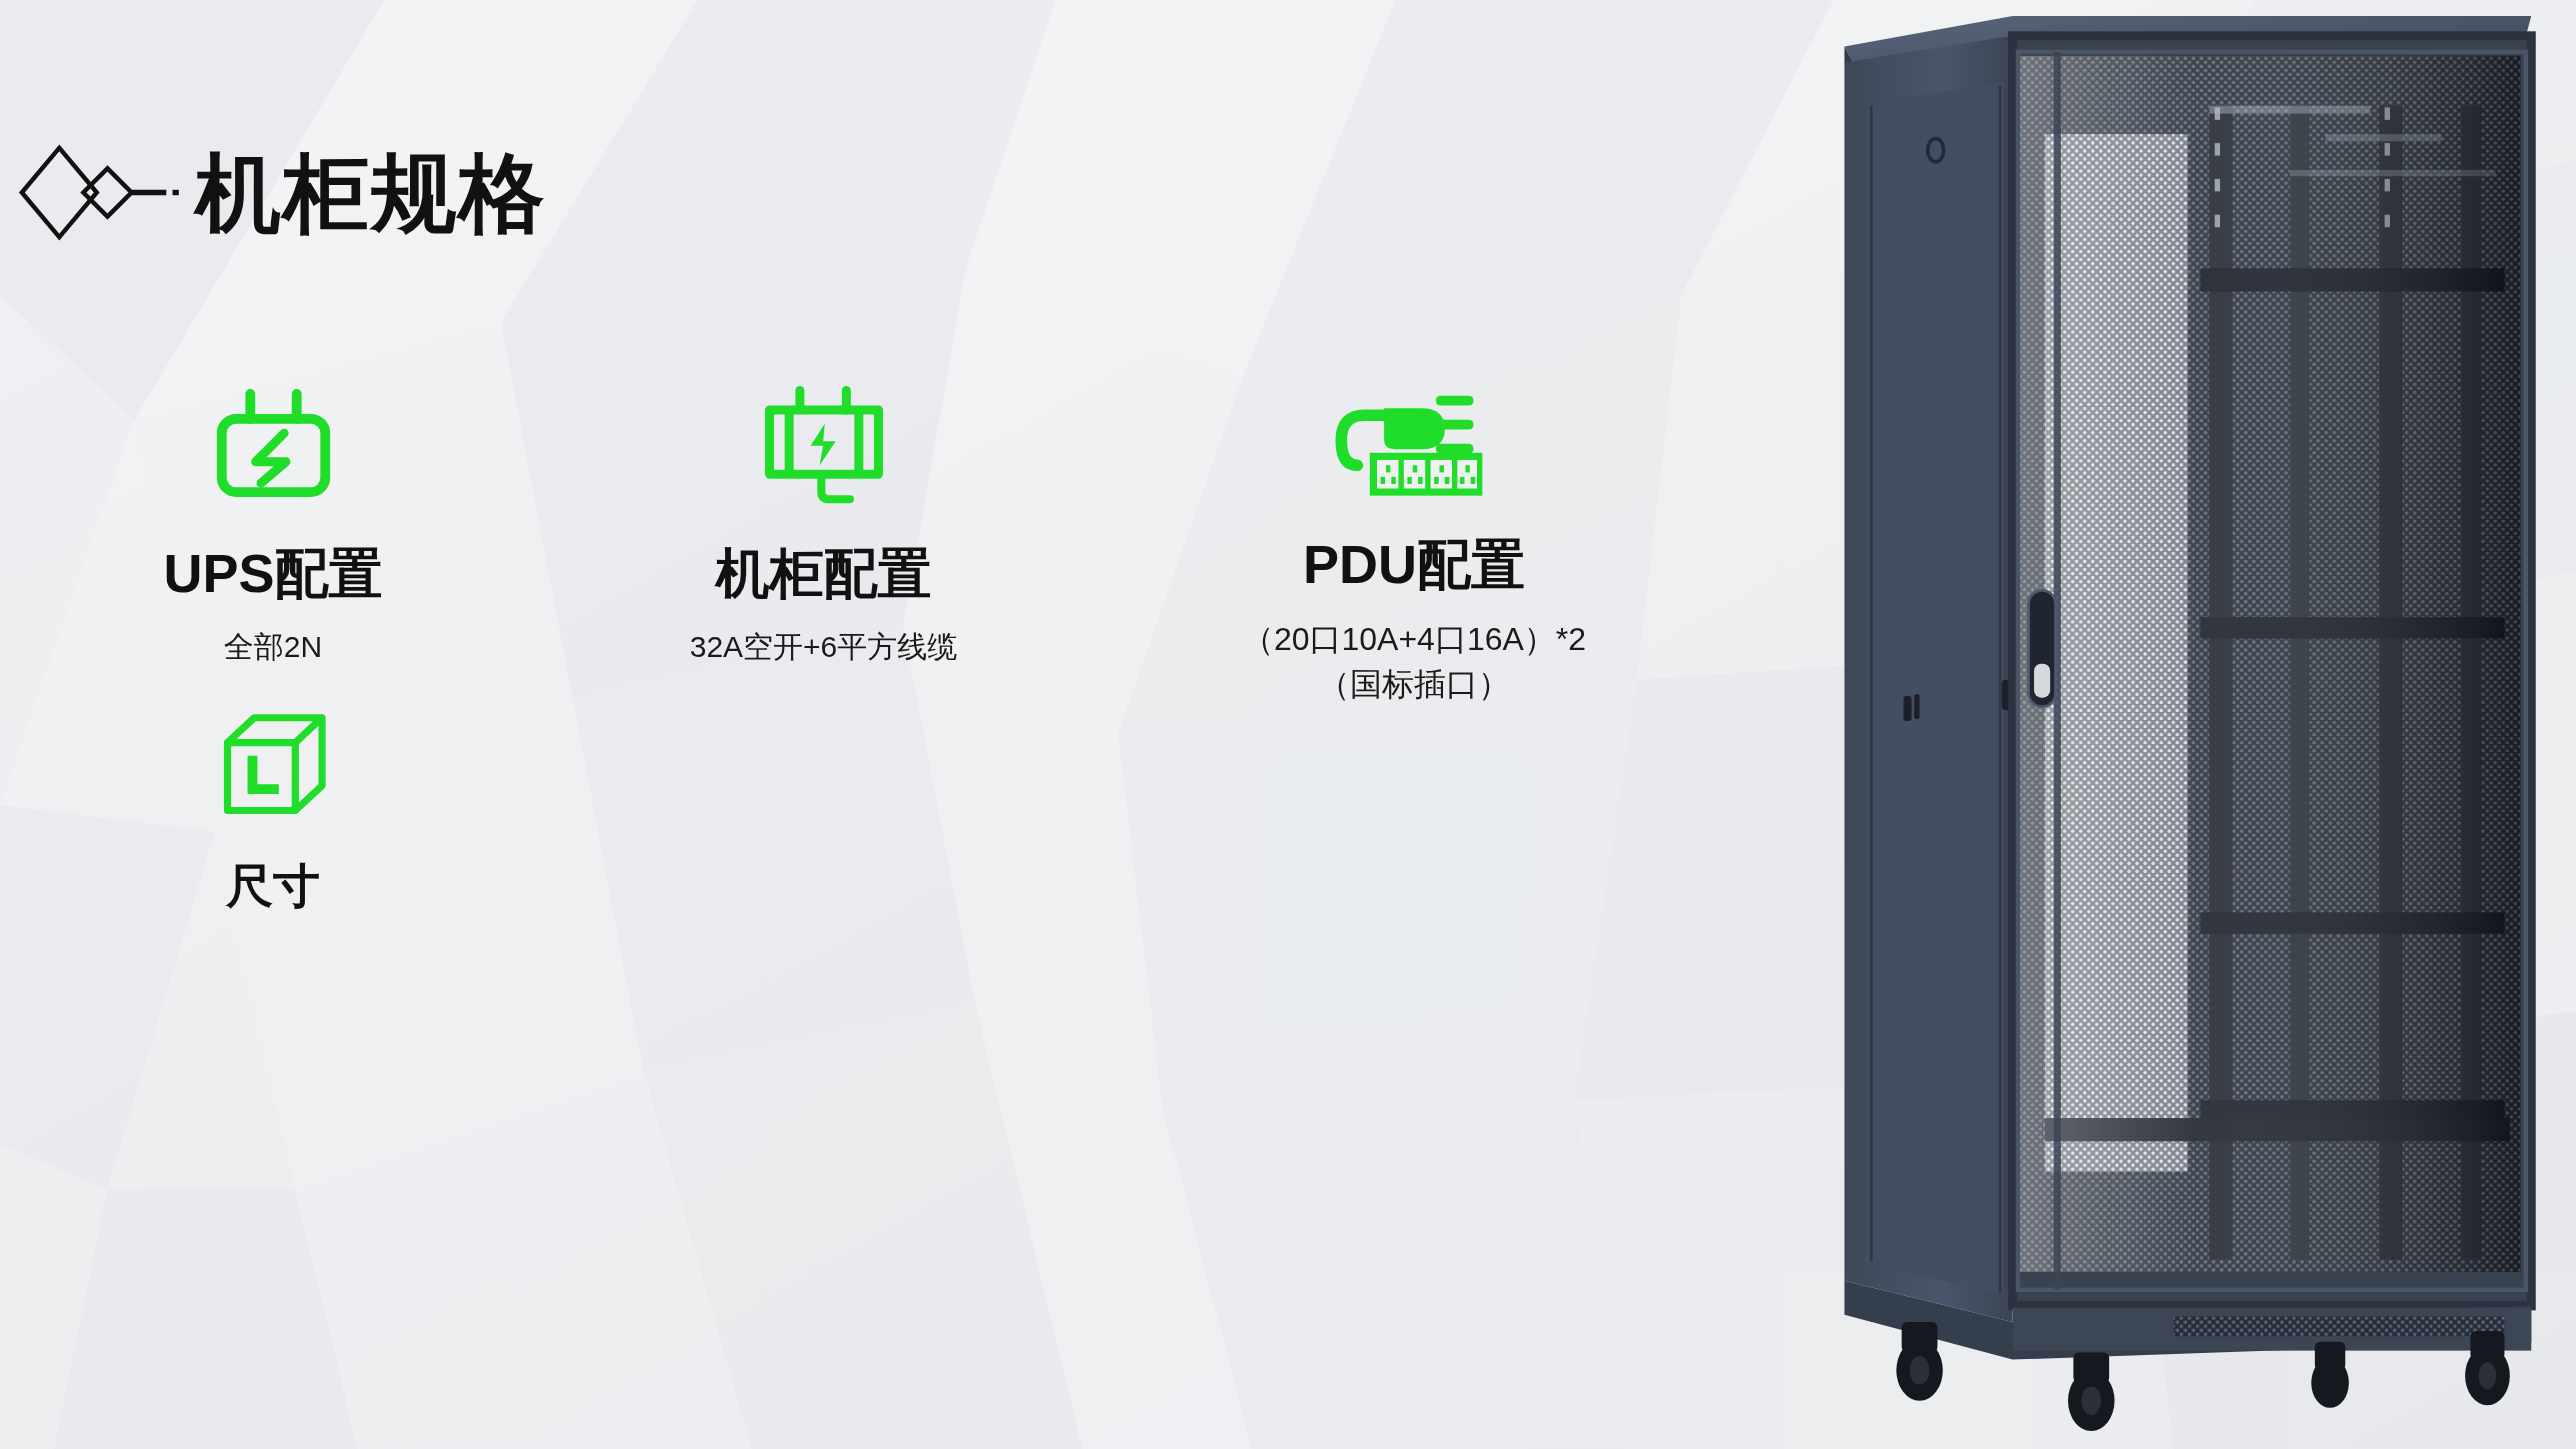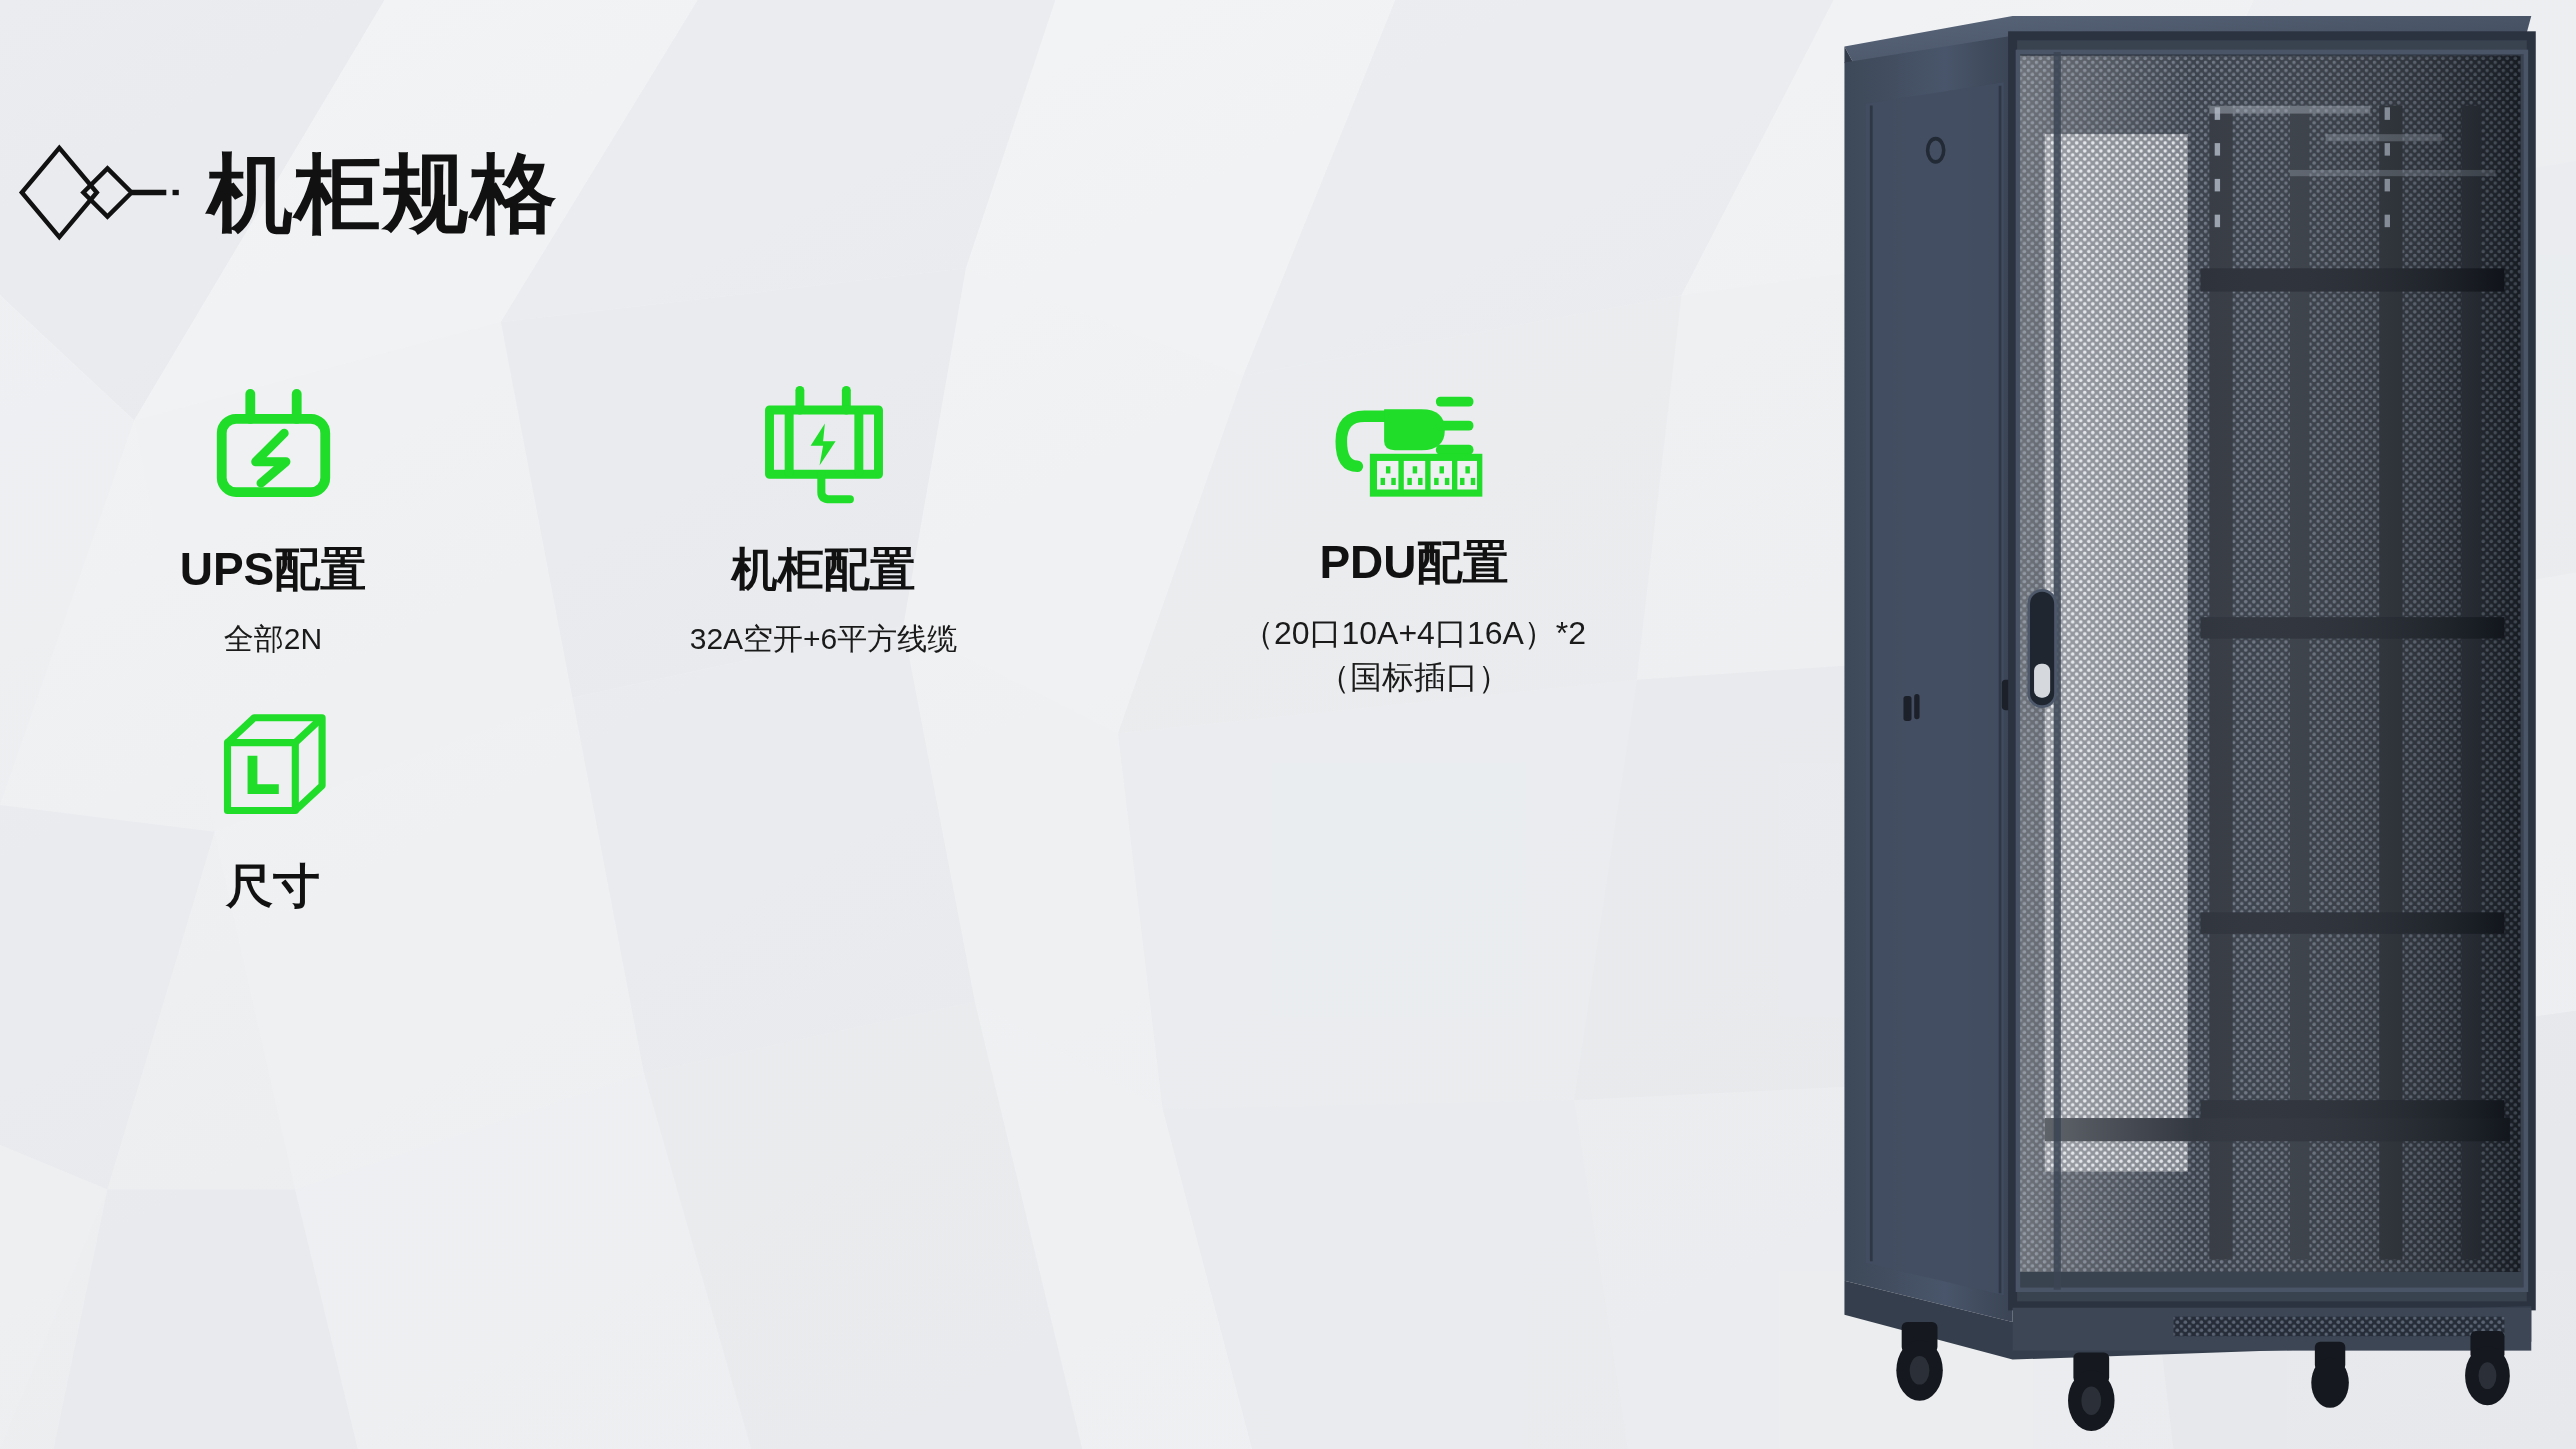--- a/index.html
+++ b/index.html
@@ -23,21 +23,21 @@
     display: flex; align-items: center;
     z-index: 5;
   }
   .diamond-mark { display:block; }
   .page-title {
     font-size: 86px;
     font-weight: 700;
     color: #111111;
     letter-spacing: 1.8px;
     line-height: 1;
-    margin-left: 19px;
+    margin-left: 7px;
     white-space: nowrap;
     font-family: "Liberation Sans", "DejaVu Sans", sans-serif;
   }
 
   
   .grid {
     position: absolute;
     left: 0px; top: 376px;
     width: 1753px;
     z-index: 5;
@@ -50,21 +50,21 @@
     flex-direction: column;
     align-items: center;
     text-align: center;
   }
   .cell-a { width: 546px; }
   .cell-b { width: 555px; }
   .cell-c { width: 626px; }
 
   .icon-wrap { height: 134px; display:flex; align-items:center; justify-content:center; }
   .cell-title {
-    font-size: 46px;
+    font-size: 54px;
     font-weight: 700;
     color: #111;
     line-height: 1;
     margin-top: 36px;
     white-space: nowrap;
   }
   .cell-desc {
     font-size: 30px;
     font-weight: 400;
     color: #1a1a1a;

